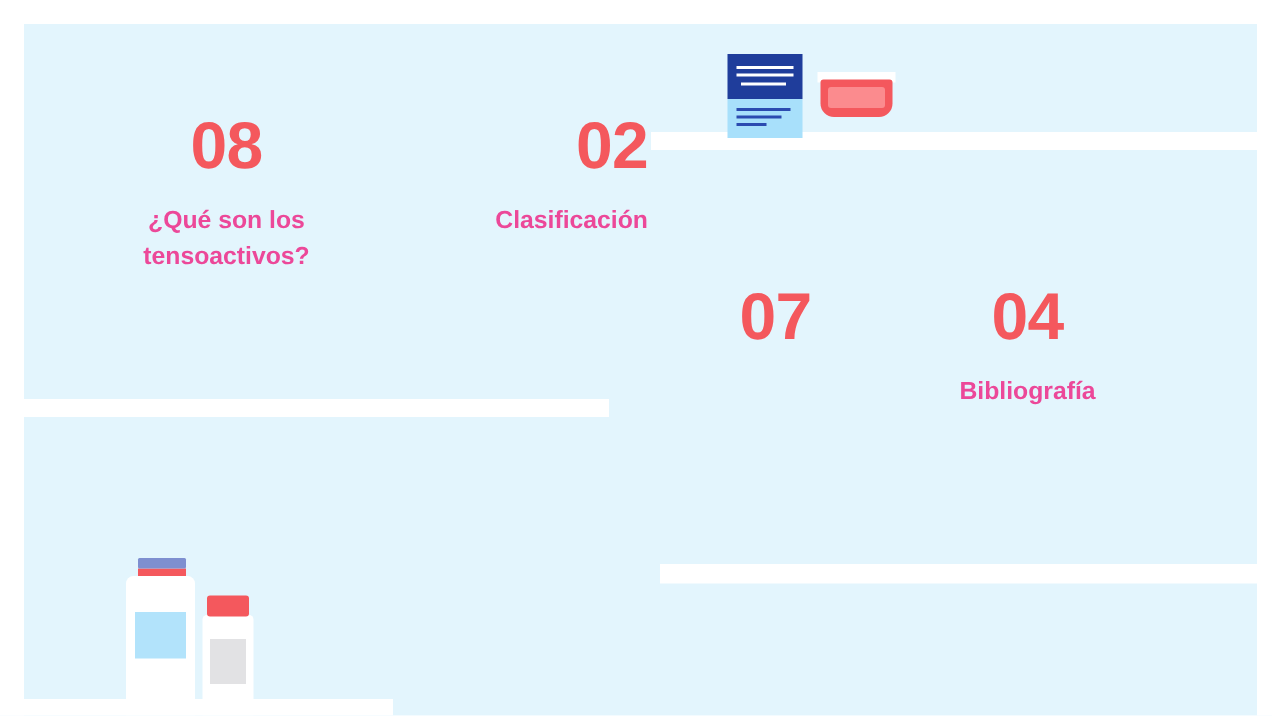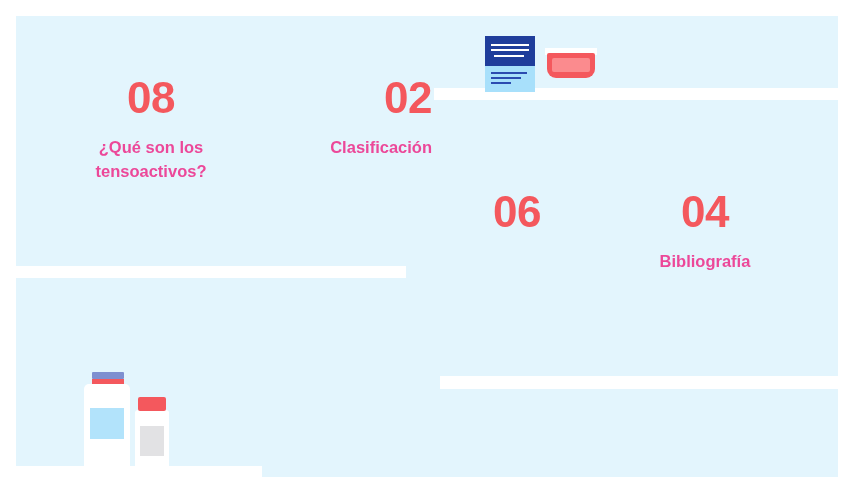--- a/index.html
+++ b/index.html
@@ -102,21 +102,21 @@
     font-weight: 700;
     color: #ec4899;
     line-height: 1.45;
     margin-top: 16px;
     white-space: pre-line;
   }
 
   .item-01 { left: 58px;  top: 76px;  width: 186px; }
   .item-02 { left: 246px; top: 76px;  width: 186px; text-align: right; }
   .item-03 { left: 424px; top: 190px; width: 186px; }
-  .item-04 { left: 612px; top: 190px; width: 186px; }
+  .item-04 { left: 592px; top: 190px; width: 186px; }
 
   
   .illus-doc {
     position: absolute;
     left: 485px;
     top: 36px;
     width: 120px;
     height: 56px;
   }
   .doc-card-top {
@@ -271,21 +271,21 @@
     <div class="item-title">¿Qué son los
 tensoactivos?</div>
   </div>
 
   <div class="item item-02">
     <div class="item-number">02</div>
     <div class="item-title">Clasificación</div>
   </div>
 
   <div class="item item-03">
-    <div class="item-number">06</div>
+    <div class="item-number">07</div>
   </div>
 
   <div class="item item-04">
     <div class="item-number">04</div>
     <div class="item-title">Bibliografía</div>
   </div>
 
 </div>
 
 </body></html>

